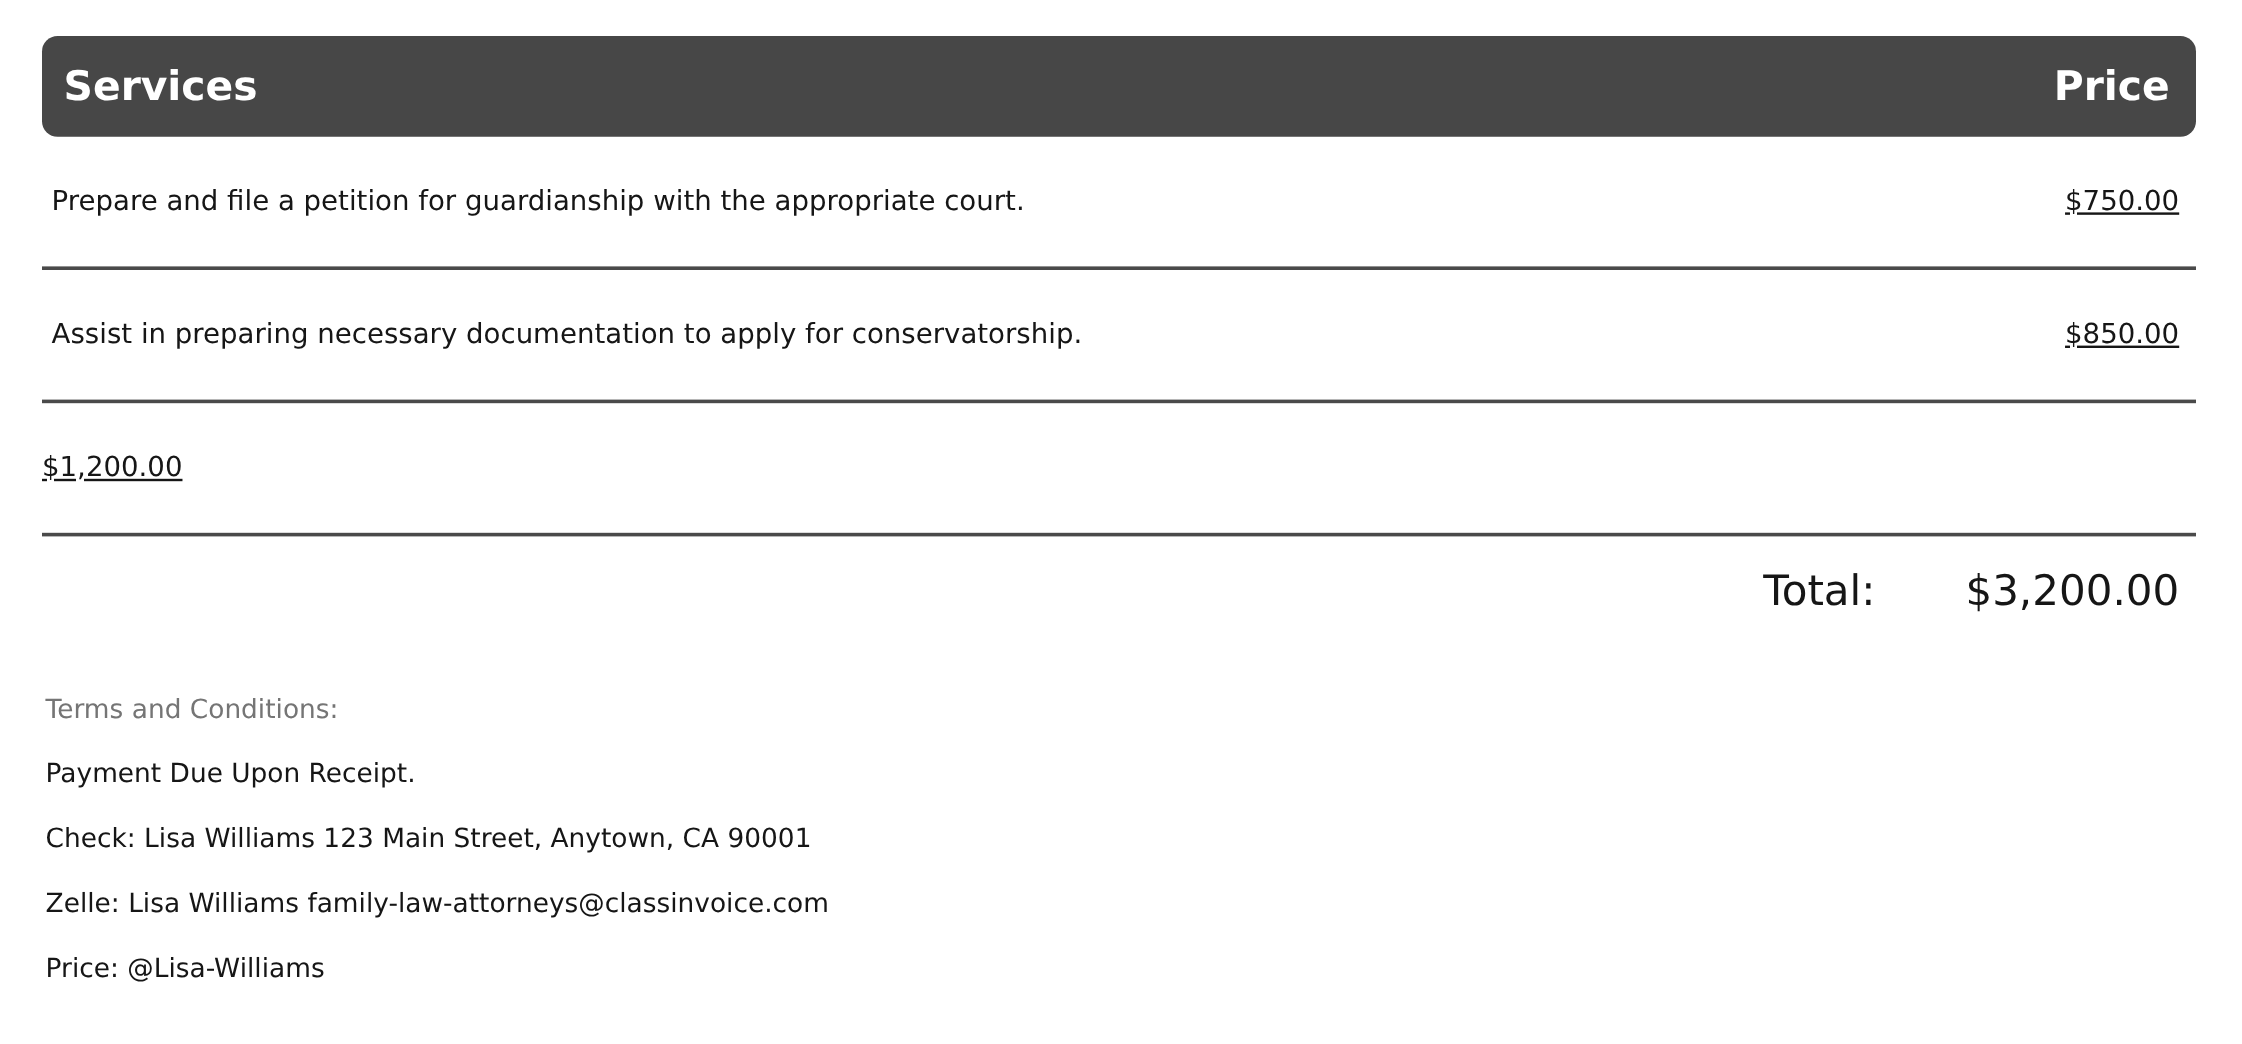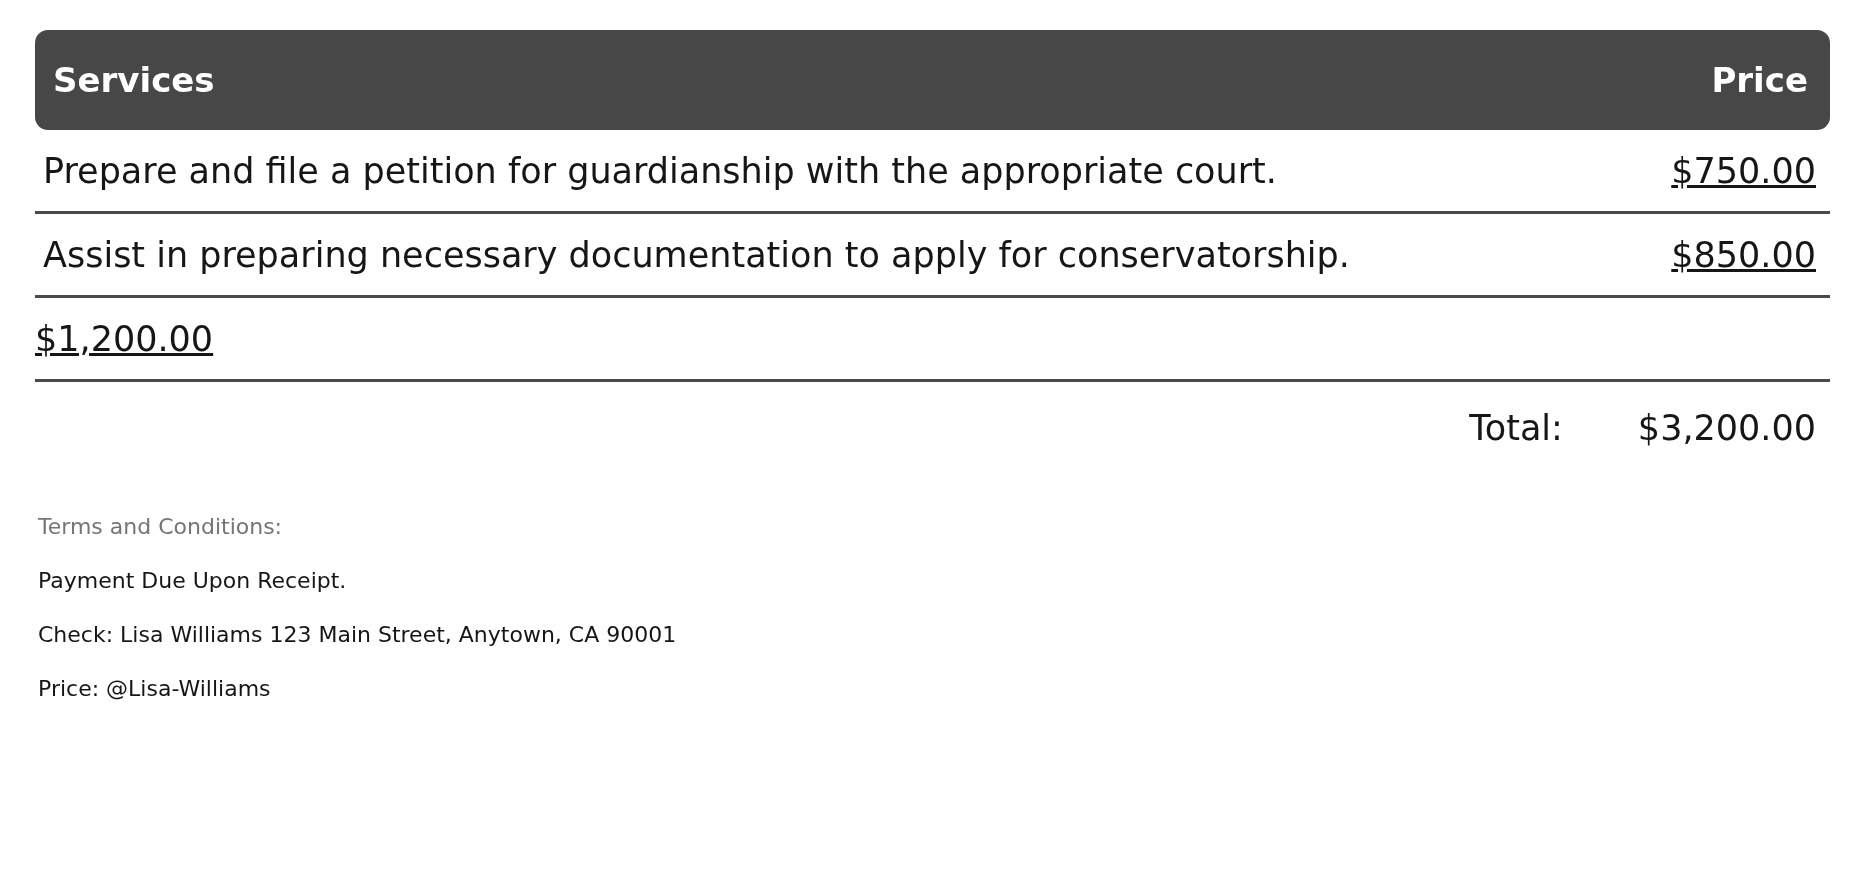--- a/index.html
+++ b/index.html
@@ -14,37 +14,37 @@
 
   .invoice {
     padding: 30px 38px 0 35px;
   }
 
   
   .table-header {
     display: flex;
     justify-content: space-between;
     align-items: center;
-    height: 100px;
+    height: 84px;
     background: var(--header-bg, #474747);
     color: var(--header-text, #ffffff);
     border-radius: 13px;
     padding: 0 22px 0 18px;
     font-size: 34px;
     font-weight: 700;
   }
 
   
   .table-row {
     display: flex;
     justify-content: space-between;
     align-items: center;
-    height: 84px;
+    height: 111px;
     border-bottom: 3px solid var(--divider, #4a4a4a);
-    font-size: 35px;
+    font-size: 23px;
   }
   .table-row .service-cell {
     padding-left: 8px;
     white-space: nowrap;
   }
   .table-row .price-cell {
     padding-right: 14px;
     white-space: nowrap;
     text-decoration: underline;
   }
@@ -107,17 +107,18 @@
       <span class="total-value">$3,200.00</span>
     </div>
 
   </div>
 
   <div class="terms">
     <div class="terms-heading">Terms and Conditions:</div>
     <div id="terms-lines">
         <div class="terms-line">Payment Due Upon Receipt.</div>
         <div class="terms-line">Check: Lisa Williams 123 Main Street, Anytown, CA 90001</div>
+        <div class="terms-line">Zelle: Lisa Williams family-law-attorneys@classinvoice.com</div>
         <div class="terms-line">Price: @Lisa-Williams</div>
       </div>
   </div>
 
 </div>
 
 </body></html>

